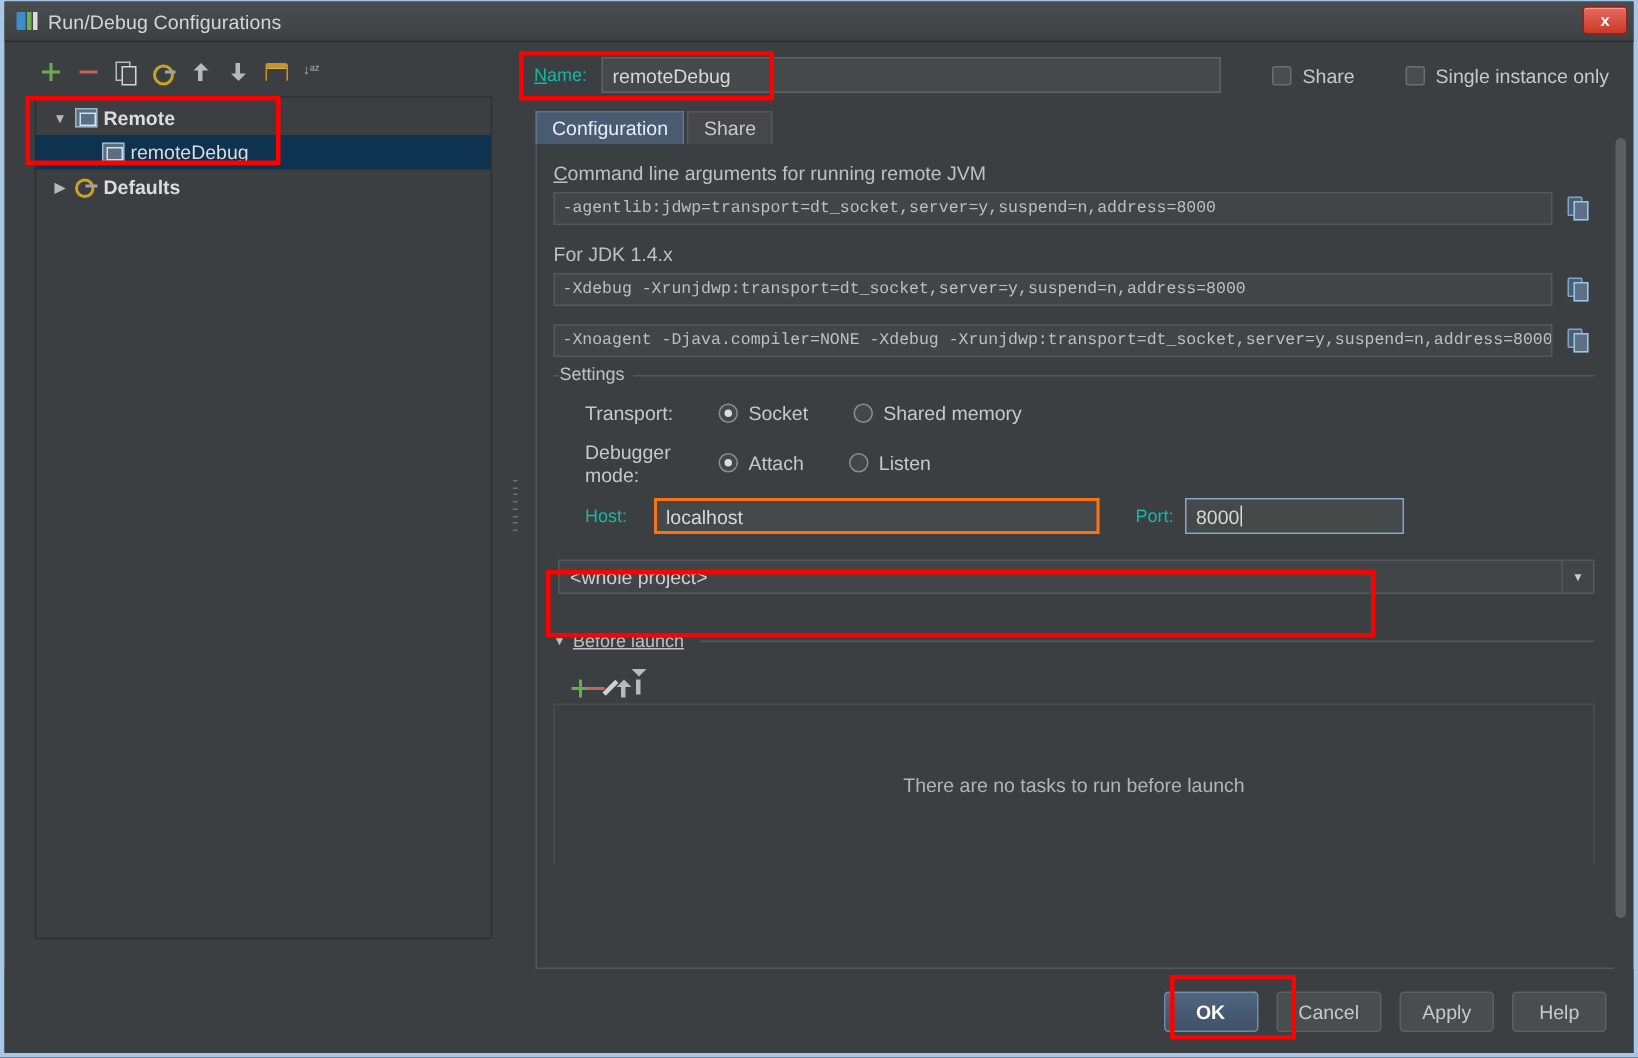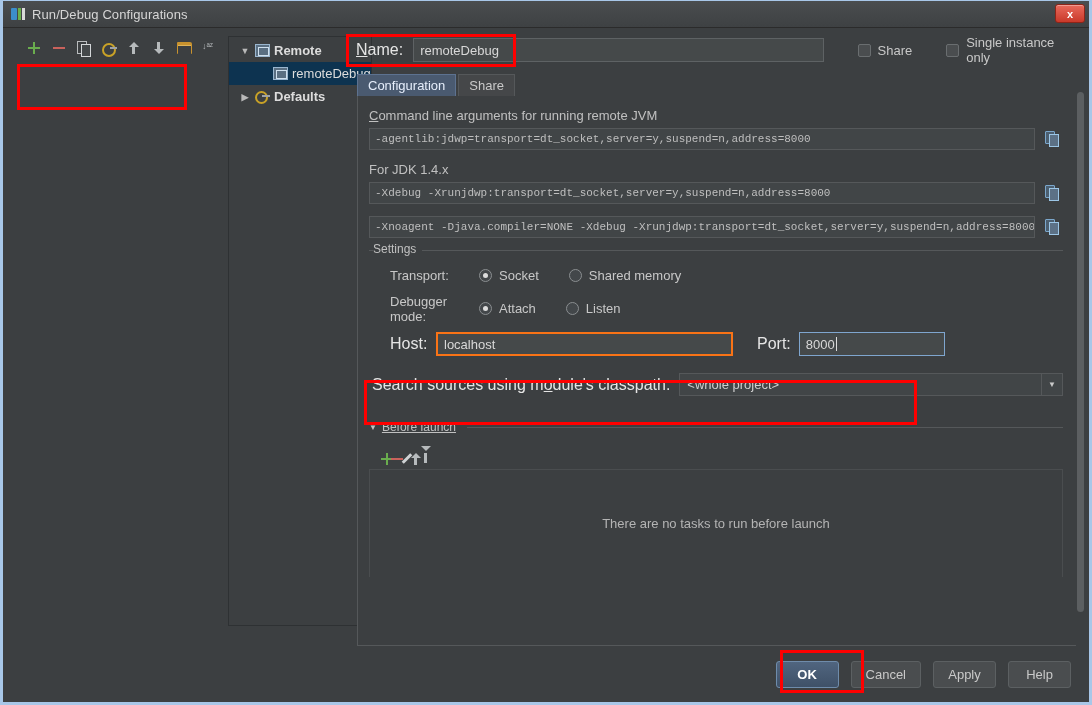--- a/index.html
+++ b/index.html
@@ -37,21 +37,21 @@
     background: linear-gradient(#e96a5c,#c9392a);
     border:1px solid #8e2418; border-radius:3px;
     color:#fff; font-size:11px; font-weight:bold;
     display:flex; align-items:center; justify-content:center;
     box-shadow: inset 0 1px 0 rgba(255,255,255,.35);
   }
   
   .body { flex:1; display:flex; position:relative; overflow:hidden; }
   .left-pane {
     width: 335px; min-width:335px;
-    display:flex; flex-direction:row;
+    display:flex; flex-direction:column;
     background:#3c3f41;
     padding: 6px 0 0 12px;
   }
   .tb { height:28px; display:flex; align-items:center; gap:3px; padding-left:8px; }
   .tb-btn { width:22px; height:22px; display:flex; align-items:center; justify-content:center; }
   .tree-box {
     flex:1; margin:2px 10px 20px 8px;
     border:1px solid #2e3133;
     background:#3c3f41;
     padding-top:2px;
@@ -64,21 +64,21 @@
   .ico { width:18px; display:flex; align-items:center; justify-content:center; flex:none; margin-right:3px;}
   .splitter {
     width: 10px; display:flex; align-items:center; justify-content:center;
     background:#3c3f41;
   }
   .grip { width:3px; height:34px; display:flex; flex-direction:column; justify-content:space-between; }
   .grip i { display:block; width:3px; height:1px; background:#6d7073; }
 
   .right-pane { flex:1; display:flex; flex-direction:column; position:relative; overflow:hidden; padding-right:2px;}
   .name-row { height:44px; display:flex; align-items:center; padding:0 6px 0 8px; gap:0; }
-  .lbl { color:#e5e5e5; font-size:16px; }
+  .lbl { color:#14b8a6; font-size:12px; }
   .u { text-decoration:underline; }
   .name-input {
     width:413px; height:24px; margin-left:10px;
     background:#45494a; border:1px solid #5e6264; color:#d8d8d8;
     font-size:13px; padding:0 6px; display:flex; align-items:center;
   }
   .cbx-wrap { display:flex; align-items:center; gap:7px; margin-left:34px; font-size:13px; color:#c8c8c8;}
   .cbx { width:13px; height:13px; background:#4a4d4f; border:1px solid #6a6e70; border-radius:2px; }
 
   .tabs { display:flex; align-items:flex-end; height:24px; padding-left:9px; gap:2px; }
@@ -337,21 +337,20 @@
             <span class="lbl" style="width:38px;">Host:</span>
             <span class="host-input">localhost</span>
             <span class="lbl" style="margin-left:16px;">Port:</span>
             <span class="port-input">
               <span>8000</span>
               <span class="caret"></span>
             </span>
           </div>
 
           <div class="cp-row">
-            <span class="lbl">Search sources using m<span class="u">o</span>dule's classpath:</span>
             <span class="combo">
               <span>&lt;whole project&gt;</span>
               <span class="arw">▼</span>
             </span>
           </div>
         </div>
 
         <div class="bl-head">
           <span style="font-size:8px;">▼</span>
           <span class="u">Before launch</span>

